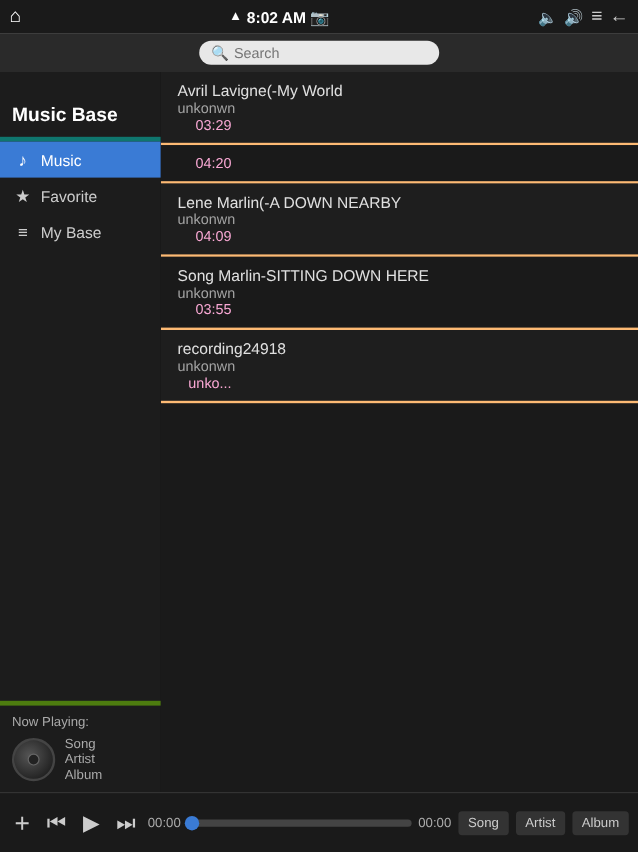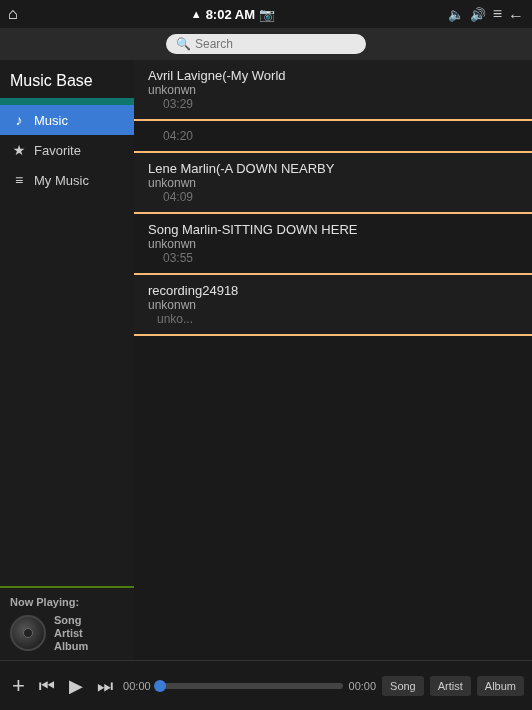--- a/index.html
+++ b/index.html
@@ -74,23 +74,23 @@
     #sidebar {
       width: 134px;
       background: #1c1c1c;
       display: flex;
       flex-direction: column;
       flex-shrink: 0;
     }
     #sidebar-title {
       color: #fff;
       font-size: 16px;
-      font-weight: normal;
-      padding: 12px 10px 8px 10px;
-      border-bottom: 7px solid #0f766e;
+      font-weight: bold;
+      padding: 28px 10px 8px 10px;
+      border-bottom: 4px solid #0f766e;
     }
     .sidebar-item {
       display: flex;
       align-items: center;
       gap: 6px;
       padding: 7px 10px;
       color: #ccc;
       font-size: 13px;
       cursor: pointer;
     }
@@ -98,23 +98,22 @@
       background: #3a7bd5;
       color: #fff;
     }
     .sidebar-item .s-icon {
       font-size: 14px;
       width: 18px;
       text-align: center;
     }
     #now-playing-section {
       margin-top: auto;
-      border-top: 2px solid #4d7c0f;
+      border-top: 4px solid #4d7c0f;
       padding: 8px 10px;
-      font-weight: bold;
     }
     #now-playing-label {
       color: #aaa;
       font-size: 11px;
       margin-bottom: 6px;
     }
     #now-playing-info {
       display: flex;
       align-items: center;
       gap: 8px;
@@ -150,21 +149,21 @@
       display: flex;
       padding: 8px 14px;
       border-bottom: 2px solid #fdba74;
       cursor: pointer;
       flex-direction: column;
     }
     .song-row:nth-child(odd) { background: #1e1e1e; }
     .song-row:nth-child(even) { background: #1a1a1a; }
     .song-title { color: #e0e0e0; font-size: 13px; flex: 1; }
     .song-artist { color: #a3a3a3; font-size: 12px; width: 130px; }
-    .song-duration { color: #737373; font-size: 12px; width: 45px; text-align: right; }
+    .song-duration { color: #f9a8d4; font-size: 12px; width: 45px; text-align: right; }
 
     
     #playback-bar {
       height: 50px;
       background: #1a1a1a;
       border-top: 1px solid #333;
       display: flex;
       align-items: center;
       padding: 0 8px;
       gap: 6px;
@@ -251,21 +250,21 @@
       <div class="sidebar-item active">
         <span class="s-icon">♪</span>
         <span>Music</span>
       </div>
       <div class="sidebar-item">
         <span class="s-icon">★</span>
         <span>Favorite</span>
       </div>
       <div class="sidebar-item">
         <span class="s-icon">≡</span>
-        <span>My Music</span>
+        <span>My Base</span>
       </div>
 
       <div id="now-playing-section">
         <div id="now-playing-label">Now Playing:</div>
         <div id="now-playing-info">
           <div id="album-art">
             <div id="album-art-inner"></div>
           </div>
           <div id="track-info">
             <span class="track-info-line">Song</span>

